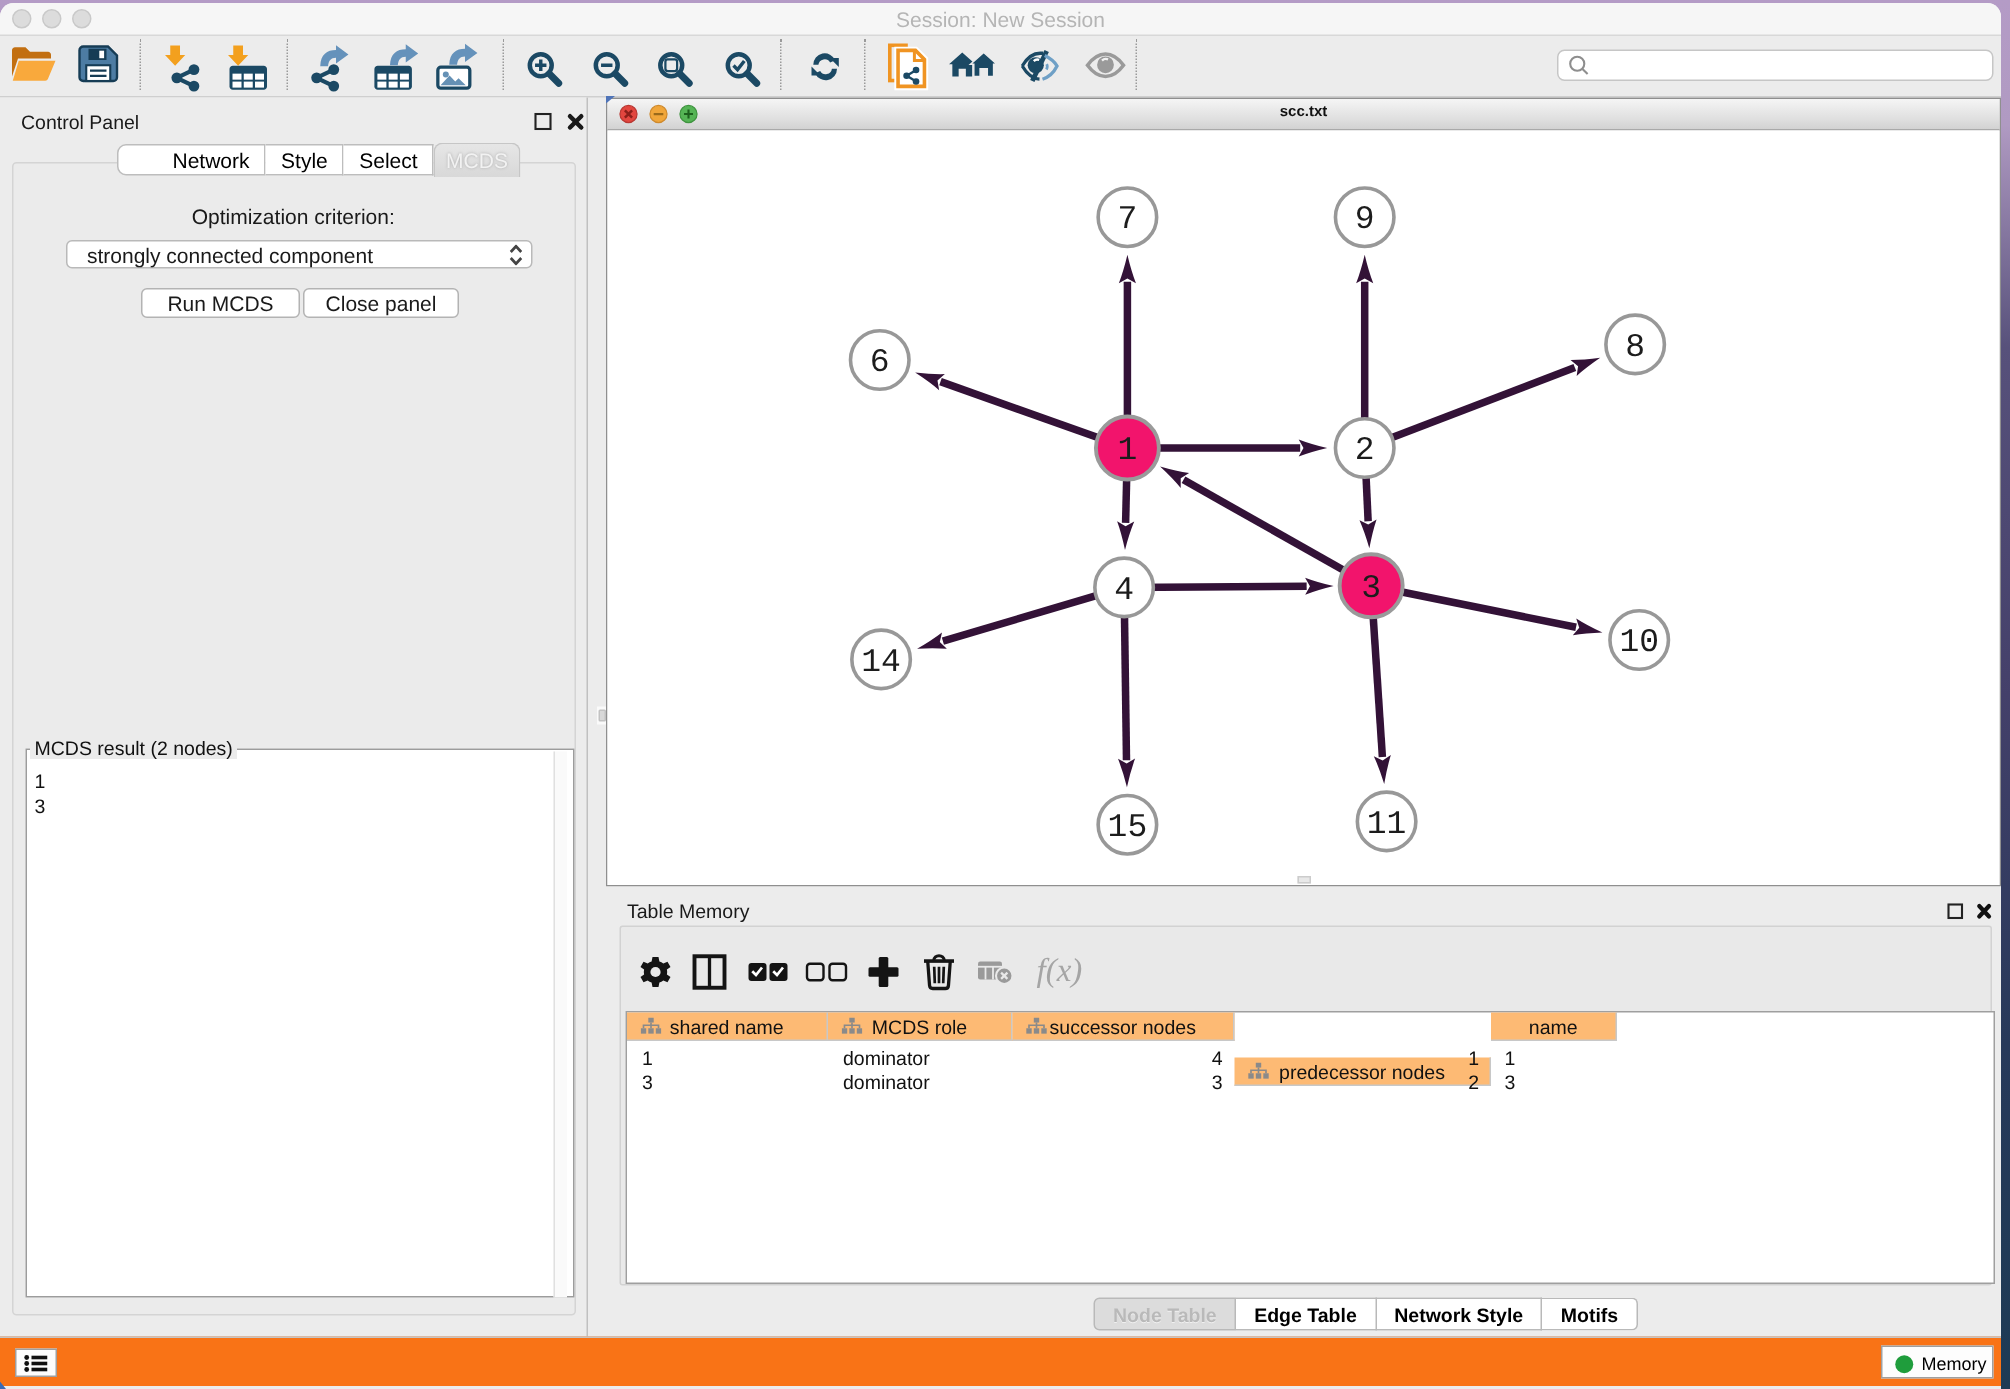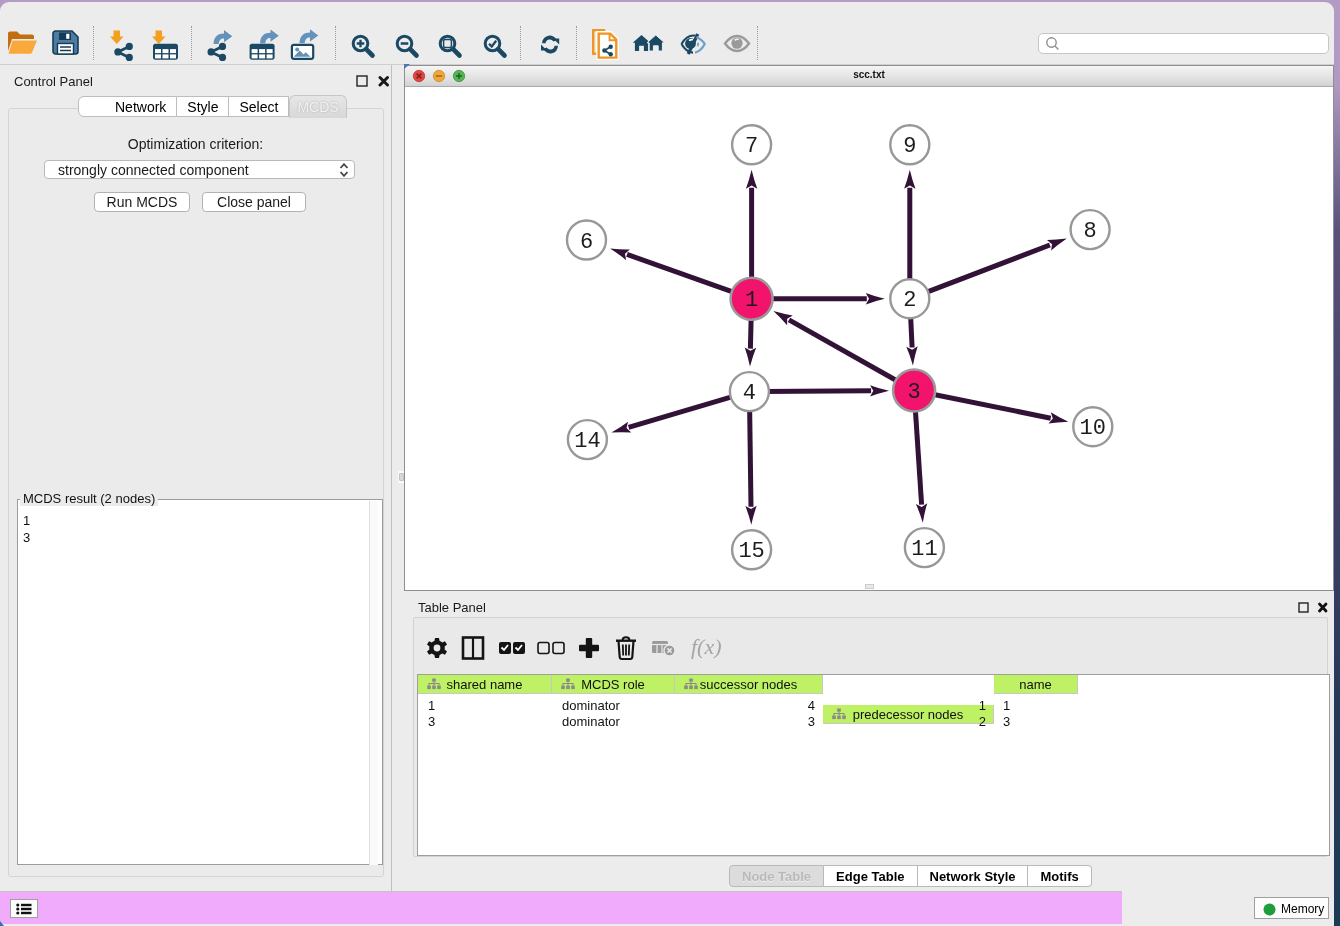--- a/index.html
+++ b/index.html
@@ -31,35 +31,41 @@
   
   #netwin { position:absolute; left:404px; top:63px; width:930px; height:526px; border:1px solid #8f8f8f; background:#fff; }
   #nettitle { position:absolute; left:0; top:0; width:100%; height:21px; background:linear-gradient(180deg,#f5f5f5,#e0e0e0 65%,#d2d2d2); border-bottom:1px solid #a9a9a9; }
   #nettitle .t { position:absolute; width:100%; text-align:center; top:3px; font-size:10px; font-weight:bold; color:#111; }
   #netcanvas { position:absolute; left:0; top:21px; width:928px; height:503px; background:#fff; }
   
   #tp { position:absolute; left:404px; top:589px; width:930px; height:300px; background:#ececec; }
   #tp-title { position:absolute; left:14px; top:9px; font-size:13px; color:#1a1a1a; }
   #tp-inner { position:absolute; left:9px; top:26px; width:915px; height:240px; background:#e9e9e9; border:1px solid #d2d2d2; border-radius:2px; }
   #tbl { position:absolute; left:13px; top:83px; width:913px; height:182px; background:#fff; border:1px solid #9f9f9f; }
-  .hcell { position:absolute; top:0; height:19px; background:#bef264; border-right:1px solid #c8c8c8; border-bottom:1px solid #c8c8c8; font-size:13px; color:#111; text-align:center; line-height:19px; }
+  .hcell { position:absolute; top:0; height:19px; background:#fdba74; border-right:1px solid #c8c8c8; border-bottom:1px solid #c8c8c8; font-size:13px; color:#111; text-align:center; line-height:19px; }
   .cell { position:absolute; font-size:13px; color:#111; height:16px; line-height:16px; }
   .hico { position:absolute; left:9px; top:3px; }
   .btab { height:22px; font-size:13px; font-weight:bold; background:#fff; border:1px solid #b9b9b9; border-left:none; padding:0 12px; line-height:21px; color:#000; }
   .btab.first { border-left:1px solid #b9b9b9; border-radius:4px 0 0 4px;margin-left:36px; }
   .btab.last { border-radius:0 4px 4px 0; }
   .btab.sel { background:#dcdcdc; color:#b9b9b9; text-shadow:0 1px 0 #f0f0f0; }
   
-  #status { position:absolute; left:0; top:889px; width:1122px; height:33px; background:#f0abfc; border-top:1px solid #c4c4c4; }
+  #status { position:absolute; left:0; top:889px; width:1334px; height:33px; background:#f97316; border-top:1px solid #c4c4c4; }
   #lbtn { position:absolute; left:10px; top:7px; width:28px; height:19px; background:#fdfdfd; border:1px solid #9f9f9f; }
   #membtn { position:absolute; left:1254px; top:5px; width:75px; height:22px; background:#fdfdfd; border:1px solid #9f9f9f; font-size:12px; color:#000; }
 </style>
 </head>
 <body>
 <div id="win">
+  <div id="titlebar">
+    <div class="tl" style="left:8px;"></div>
+    <div class="tl" style="left:28px;"></div>
+    <div class="tl" style="left:48px;"></div>
+    <div id="title">Session: New Session</div>
+  </div>
 
   <div id="toolbar">
     <svg id="tb-icons" width="770" height="39" viewBox="0 0 770 39" style="position:absolute;left:0;top:-1px">
       <defs>
         <g id="share">
           <line x1="3.5" y1="9" x2="15" y2="3.5" stroke="#1b4964" stroke-width="2.8"></line>
           <line x1="3.5" y1="9" x2="15" y2="14.5" stroke="#1b4964" stroke-width="2.8"></line>
           <circle cx="15" cy="3.5" r="3.6" fill="#1b4964"></circle>
           <circle cx="3.6" cy="9" r="3.6" fill="#1b4964"></circle>
           <circle cx="15" cy="14.5" r="3.6" fill="#1b4964"></circle>
@@ -224,21 +230,21 @@
       <div class="tab">Select</div>
       <div class="tab sel">MCDS</div>
     </div>
     <div id="dropdown">strongly connected component
       <svg width="10" height="14" style="position:absolute;right:5px;top:2px" viewBox="0 0 10 14">
         <path d="M1.5 5 L5 1.2 L8.5 5" fill="none" stroke="#444" stroke-width="1.8"></path>
         <path d="M1.5 9 L5 12.8 L8.5 9" fill="none" stroke="#444" stroke-width="1.8"></path>
       </svg>
     </div>
     <div id="optlabel">Optimization criterion:</div>
-    <div class="btn" style="left:94px; width:96px;">Run MCDS</div>
+    <div class="btn" style="left:94px; width:106px;">Run MCDS</div>
     <div class="btn" style="left:202px; width:104px;">Close panel</div>
     <div id="mcdsbox">
       <div style="position:absolute;left:5px;top:13px;font-size:13px;color:#111;line-height:16.5px;">1<br>3</div>
       <div style="position:absolute;right:4px;top:1px;width:9px;height:364px;background:#fafafa;border-left:1px solid #e0e0e0;"></div>
     </div>
     <div id="mcdslabel">MCDS result (2 nodes)</div>
   </div>
 
   <div id="netwin">
     <div id="nettitle">
@@ -310,21 +316,21 @@
           <text x="182.4" y="357.1">14</text>
           <text x="687.8" y="344.2">10</text>
           <text x="346.6" y="467.3">15</text>
           <text x="519.4" y="465.1">11</text>
         </g>
       </svg>
     </div>
   </div>
 
   <div id="tp">
-    <div id="tp-title">Table Panel</div>
+    <div id="tp-title">Table Memory</div>
     <svg width="30" height="11" style="position:absolute;left:894px;top:11px" viewBox="0 0 30 11">
       <rect x="1" y="1" width="9" height="9" fill="none" stroke="#222" stroke-width="1.4"></rect>
       <path d="M21.5 2 L28 9 M28 2 L21.5 9" stroke="#111" stroke-width="2.8" stroke-linecap="round"></path>
     </svg>
     <div id="tp-inner">
       <svg id="tp-icons" width="320" height="56" viewBox="0 0 320 56" style="position:absolute;left:0;top:0">
 
         <g transform="translate(23,30)" fill="#141414">
           <path d="M-2 -10 L2 -10 L2.6 -7 A 7.2 7.2 0 0 1 5.2 -5.6 L8 -6.8 L10 -3.4 L7.6 -1.6 A 7.2 7.2 0 0 1 7.6 1.6 L10 3.4 L8 6.8 L5.2 5.6 A 7.2 7.2 0 0 1 2.6 7 L2 10 L-2 10 L-2.6 7 A 7.2 7.2 0 0 1 -5.2 5.6 L-8 6.8 L-10 3.4 L-7.6 1.6 A 7.2 7.2 0 0 1 -7.6 -1.6 L-10 -3.4 L-8 -6.8 L-5.2 -5.6 A 7.2 7.2 0 0 1 -2.6 -7 Z"></path>
           <circle cx="0" cy="0" r="3.4" fill="#e9e9e9"></circle>

